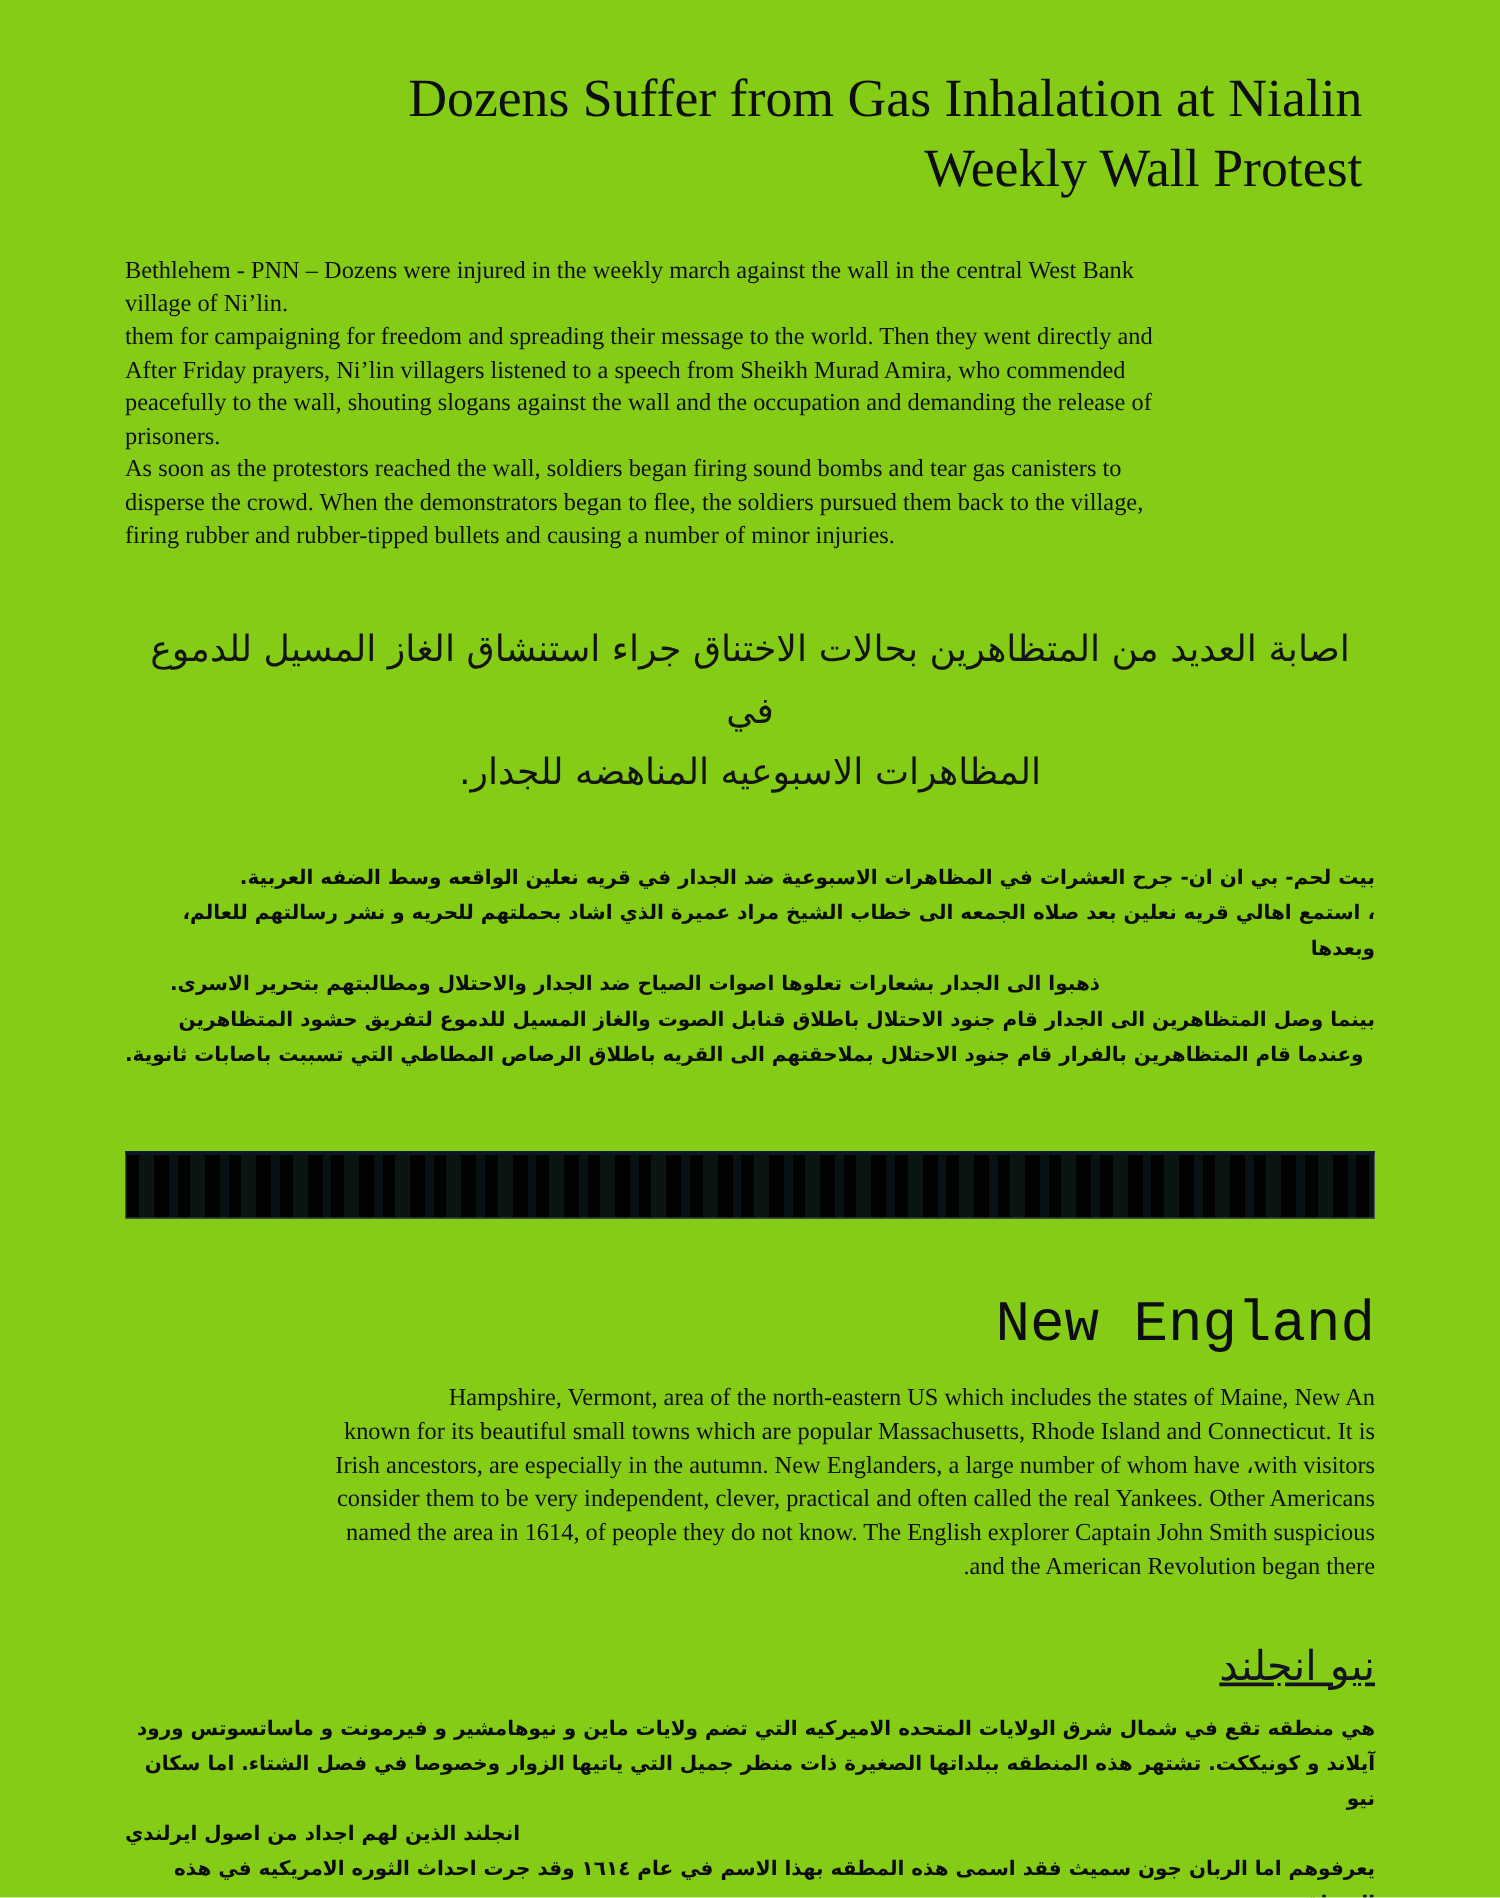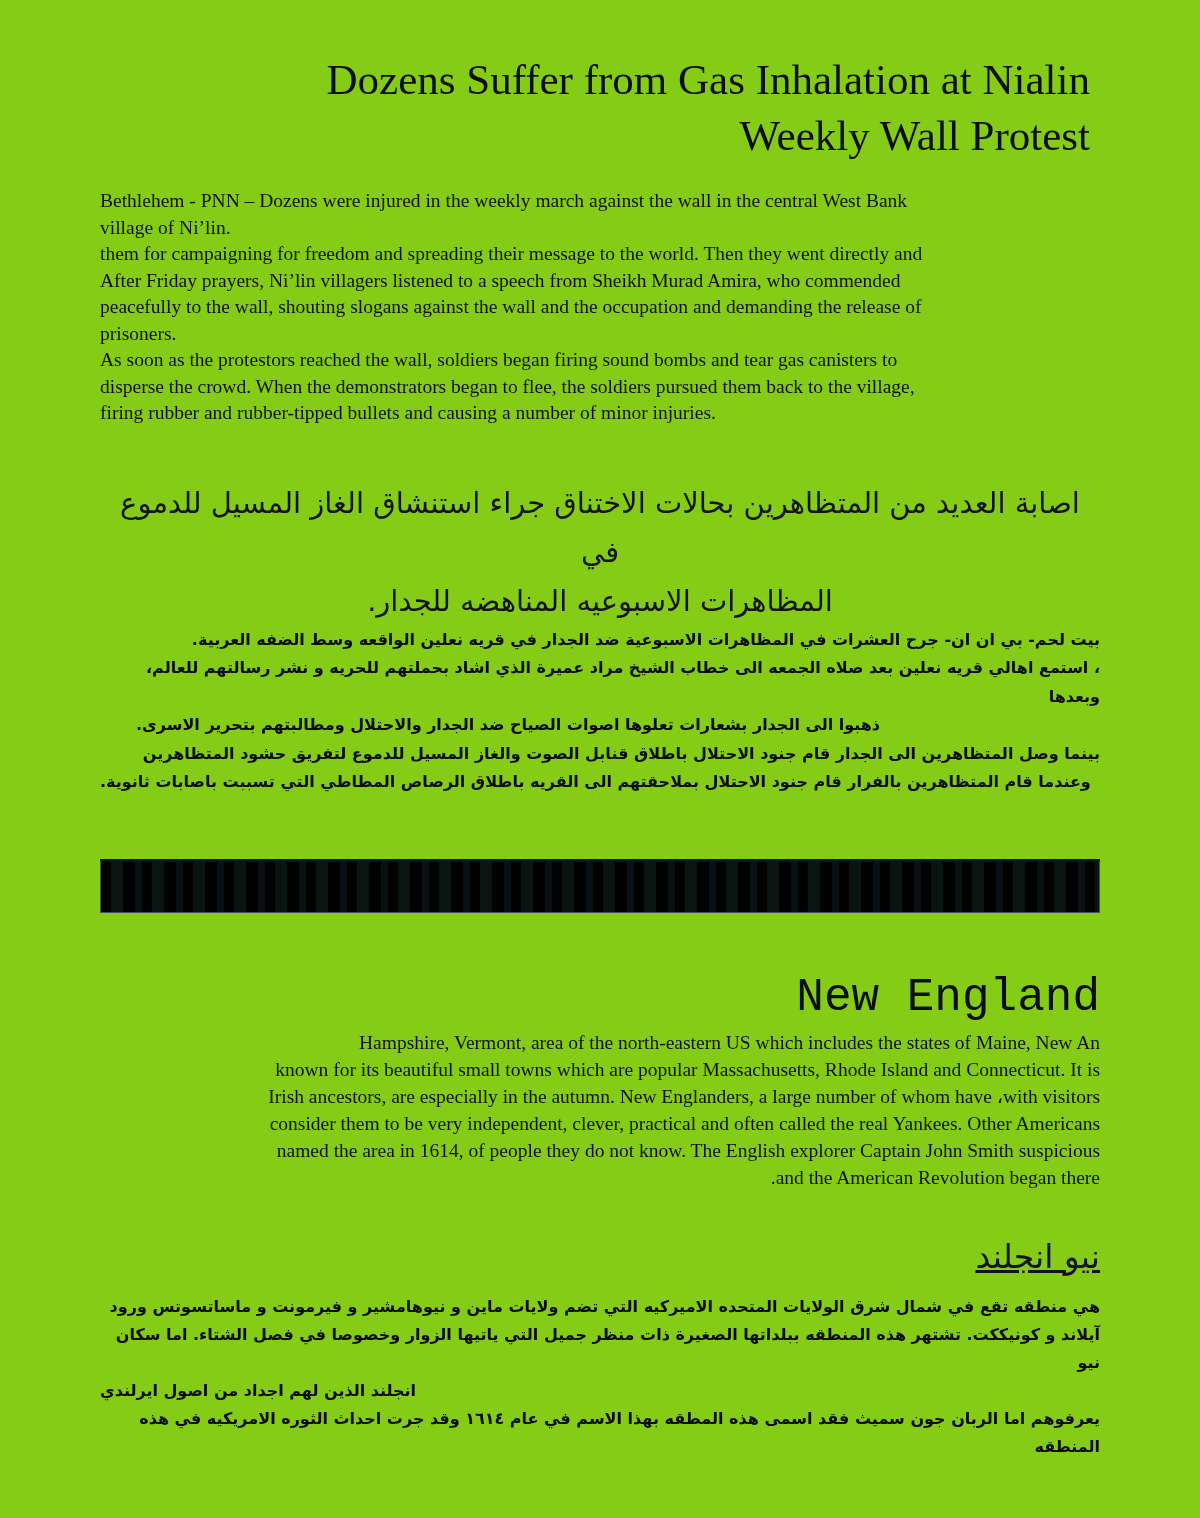--- a/index.html
+++ b/index.html
@@ -17,21 +17,21 @@
     margin:52px 10px 0 0;
     font-family:"Liberation Serif", serif;
     font-weight:400;
     font-size:43px;
     line-height:56px;
     text-align:right;
     color:#0d0d12;
   }
   
   .en-para{
-    margin-top:24px;
+    margin-top:40px;
     font-family:"Liberation Serif", serif;
     font-size:19.5px;
     line-height:26.5px;
     color:#101010;
     text-align:left;
   }
   
   .ar-heading{
     direction:rtl;
     margin-top:52px;
@@ -44,21 +44,21 @@
   }
   
   .ar-para{
     direction:rtl;
     font-family:"DejaVu Sans", sans-serif;
     font-weight:700;
     font-size:16px;
     line-height:28.5px;
     color:#0c0c0c;
   }
-  .ar-para1{}
+  .ar-para1{margin-top:46px;}
   .ar-para2{margin-top:12px;line-height:28px;}
   .line-r{text-align:right;}
   .line-l{text-align:left;}
   .line-l.ind{padding-left:36px;}
   
   .banner{
     margin-top:62px;
     width:1000px;height:54px;
     box-sizing:border-box;
     border:1px solid #4a4f58;
@@ -75,21 +75,21 @@
   .ne-title{
     margin:56px 0 0 0;
     font-family:Liberation Mono, monospace;
     font-weight:400;
     font-size:46px;
     line-height:58px;
     text-align:right;
     color:#0d0d12;
   }
   .ne-en{
-    margin-top:2px;
+    margin-top:16px;
     font-family:"Liberation Serif", serif;
     font-size:19.5px;
     line-height:27px;
     color:#101010;
   }
   .ne-en div{text-align:right;}
   .ar-subtitle{
     direction:rtl;
     margin-top:42px;
     font-family:"DejaVu Sans", sans-serif;

